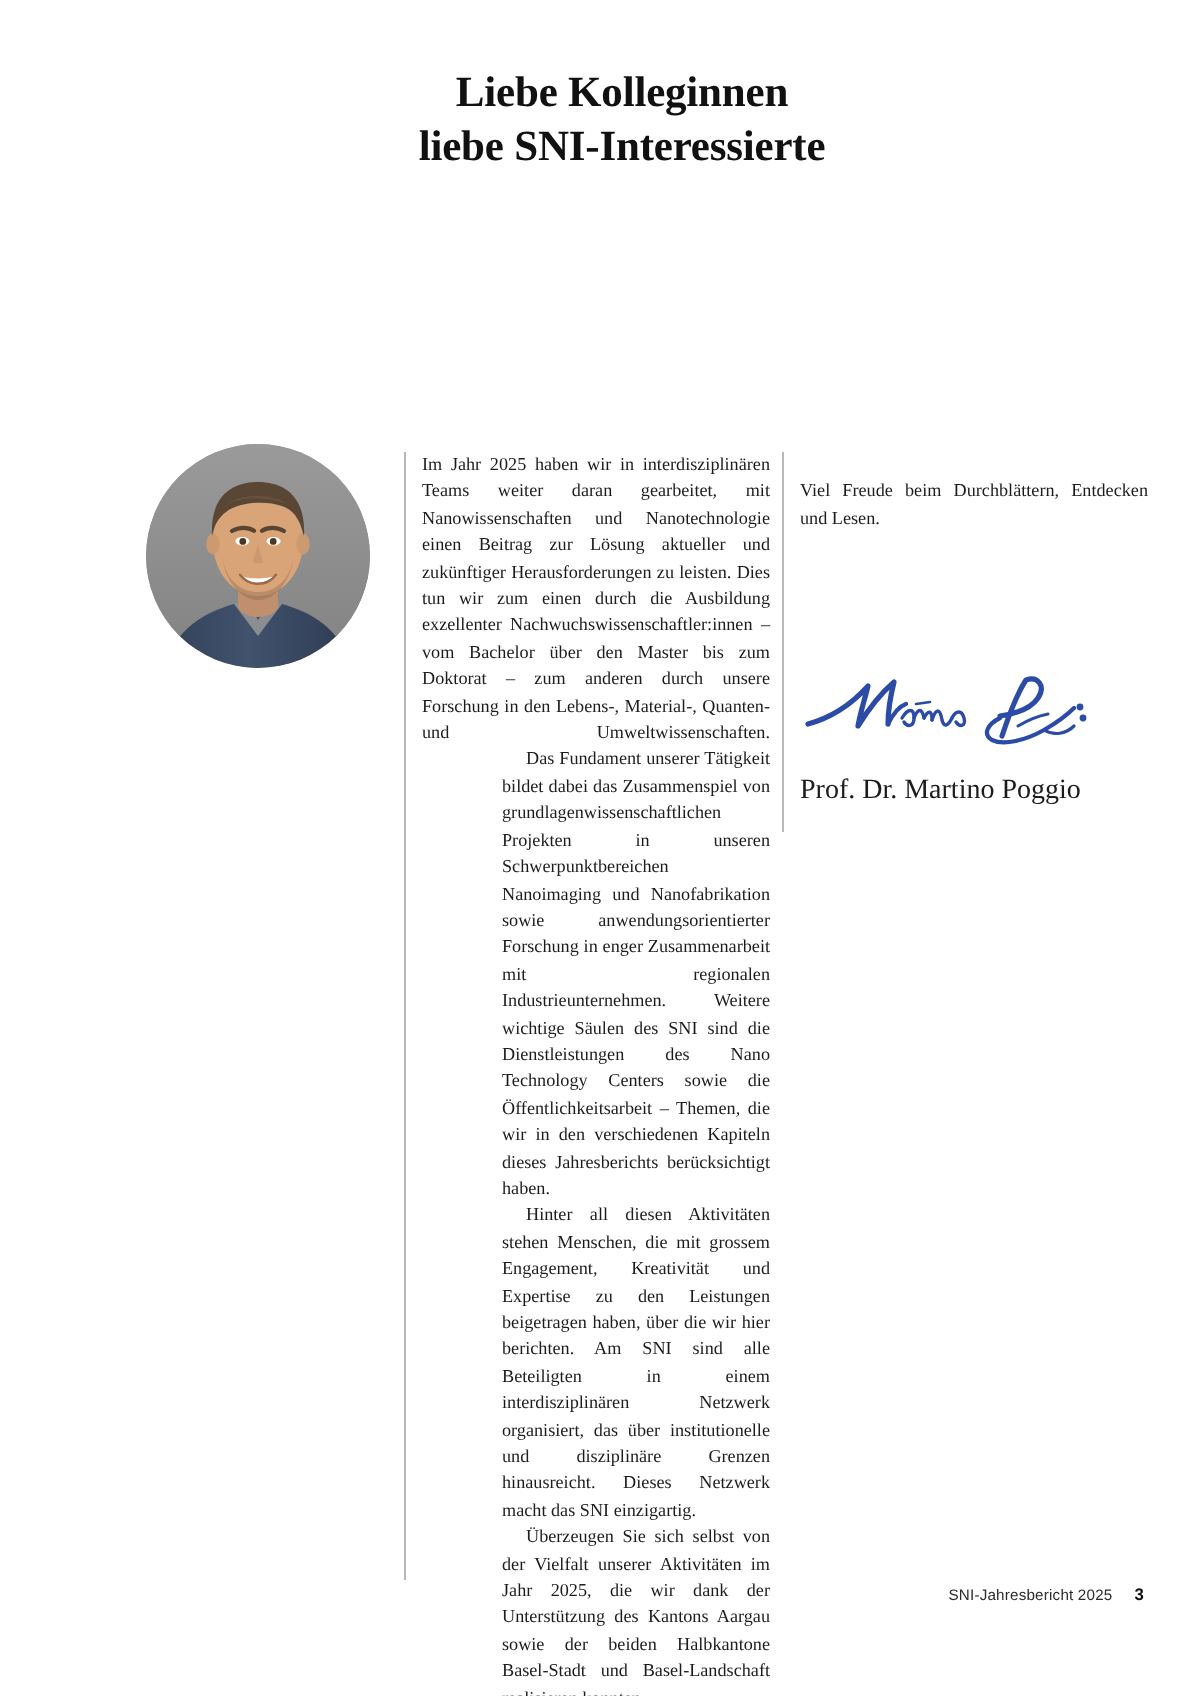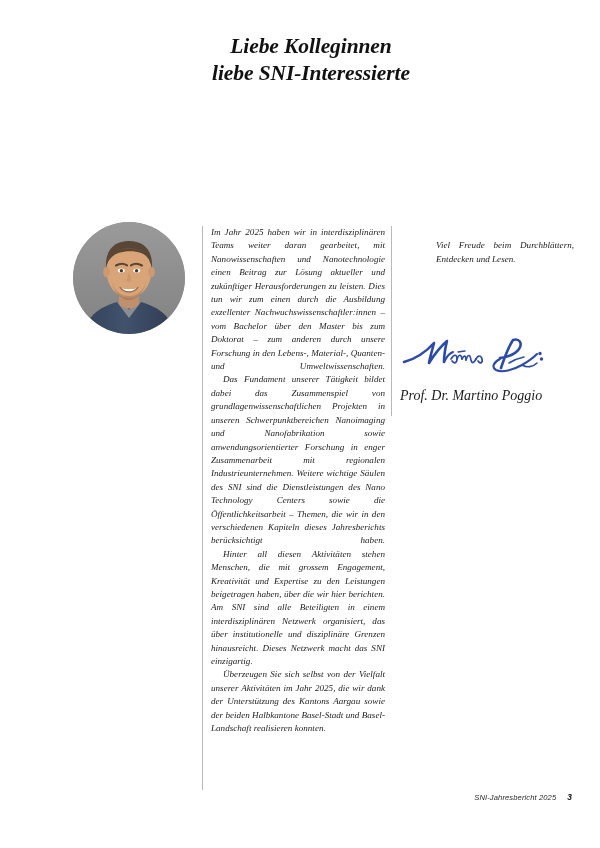--- a/index.html
+++ b/index.html
@@ -14,21 +14,20 @@
     color: #1a1a1a;
     position: relative;
     overflow: hidden;
   }
 
   .page {
     position: absolute;
     left: 0; top: 0;
     width: 500px;
     height: 848px;
-    font-style: italic;
   }
 
   
   .title-block {
     position: absolute;
     left: 180px;
     top: 33px;
     width: 262px;
     text-align: center;
   }
@@ -72,22 +71,22 @@
 
   .rule {
     position: absolute;
     width: 1px;
     background: #b8b8b8;
   }
   .rule-1 { left: 202px; top: 226px; height: 564px; }
   .rule-2 { left: 391px; top: 226px; height: 190px; }
 
   .col p { margin: 0; }
-  .col p.indent { text-indent: 12px; }
-  .col p.gap { margin-top: 13.4px; margin-left: 36px; }
+  .col p.indent { text-indent: 12px; margin-left: 40px; }
+  .col p.gap { margin-top: 13.4px; }
 
   
   .col p { text-align-last: left; }
   .col p.justify-all { text-align-last: justify; }
 
   
   .signature {
     position: absolute;
     left: 401px;
     top: 332px;

